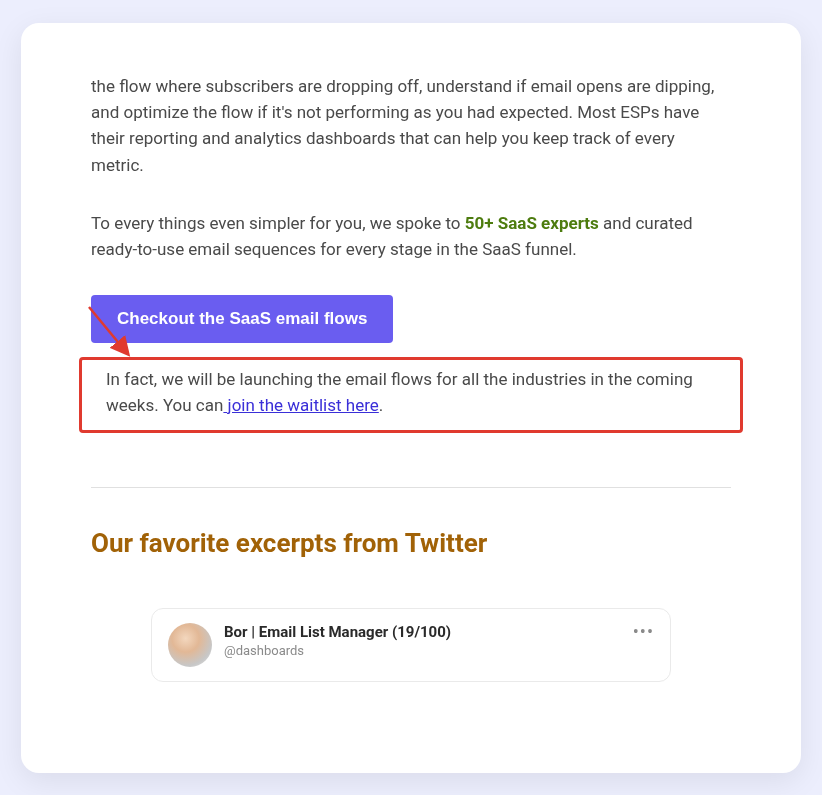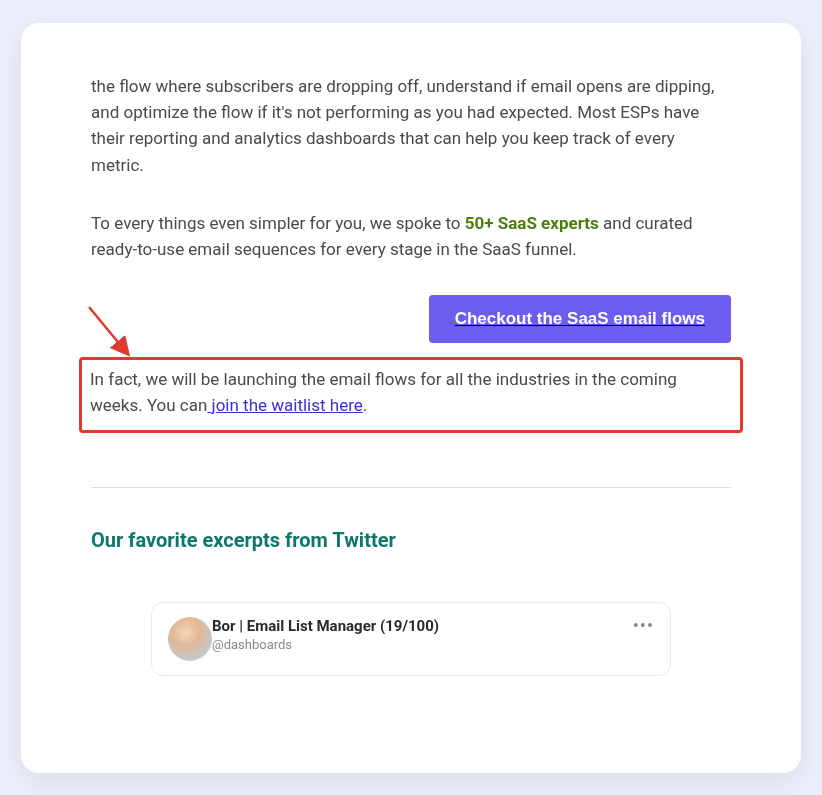--- a/index.html
+++ b/index.html
@@ -25,38 +25,37 @@
   }
   .para {
     color: #4a4a4a;
     font-size: 17px;
     line-height: 1.55;
     margin-bottom: 32px;
   }
   .para .bold { font-weight: 700; color: #4d7c0f; }
   .cta-wrap {
     display: flex;
-    justify-content: flex-end;
+    justify-content: flex-start;
     margin: 10px 0 14px 0;
-    text-decoration: underline;
   }
   .cta-button {
     background: #6a5df0;
     color: #fff;
     font-weight: 700;
     font-size: 17px;
     padding: 14px 26px;
     border: none;
     border-radius: 4px;
     cursor: pointer;
   }
   .highlight-box {
     border: 3px solid #e03a2f;
     border-radius: 4px;
-    padding: 6px 8px 12px 8px;
+    padding: 6px 8px 12px 24px;
     margin: 0 -12px;
     color: #4a4a4a;
     font-size: 17px;
     line-height: 1.55;
     position: relative;
   }
   .highlight-box .link {
     color: #3a2fd8;
     text-decoration: underline;
     cursor: pointer;
@@ -66,33 +65,34 @@
     left: -8px;
     top: -56px;
     pointer-events: none;
   }
   .divider {
     border: none;
     border-top: 1px solid #e0e0e0;
     margin: 54px 0 40px 0;
   }
   .section-title {
-    color: #0f766e;
-    font-size: 20px;
+    color: #a16207;
+    font-size: 26px;
     font-weight: 700;
     margin-bottom: 50px;
   }
   .tweet {
     width: 520px;
     margin: 0 auto;
     border: 1px solid #eaeaea;
     border-radius: 12px;
     padding: 14px 16px;
     display: flex;
     align-items: flex-start;
+    gap: 12px;
     position: relative;
   }
   .avatar {
     width: 44px;
     height: 44px;
     border-radius: 50%;
     background: radial-gradient(circle at 40% 35%, #f3d7be 0%, #e2b896 35%, #c7c7c7 70%, #e9e9e9 100%);
     flex-shrink: 0;
   }
   .tweet-head { flex: 1; min-width: 0; }

